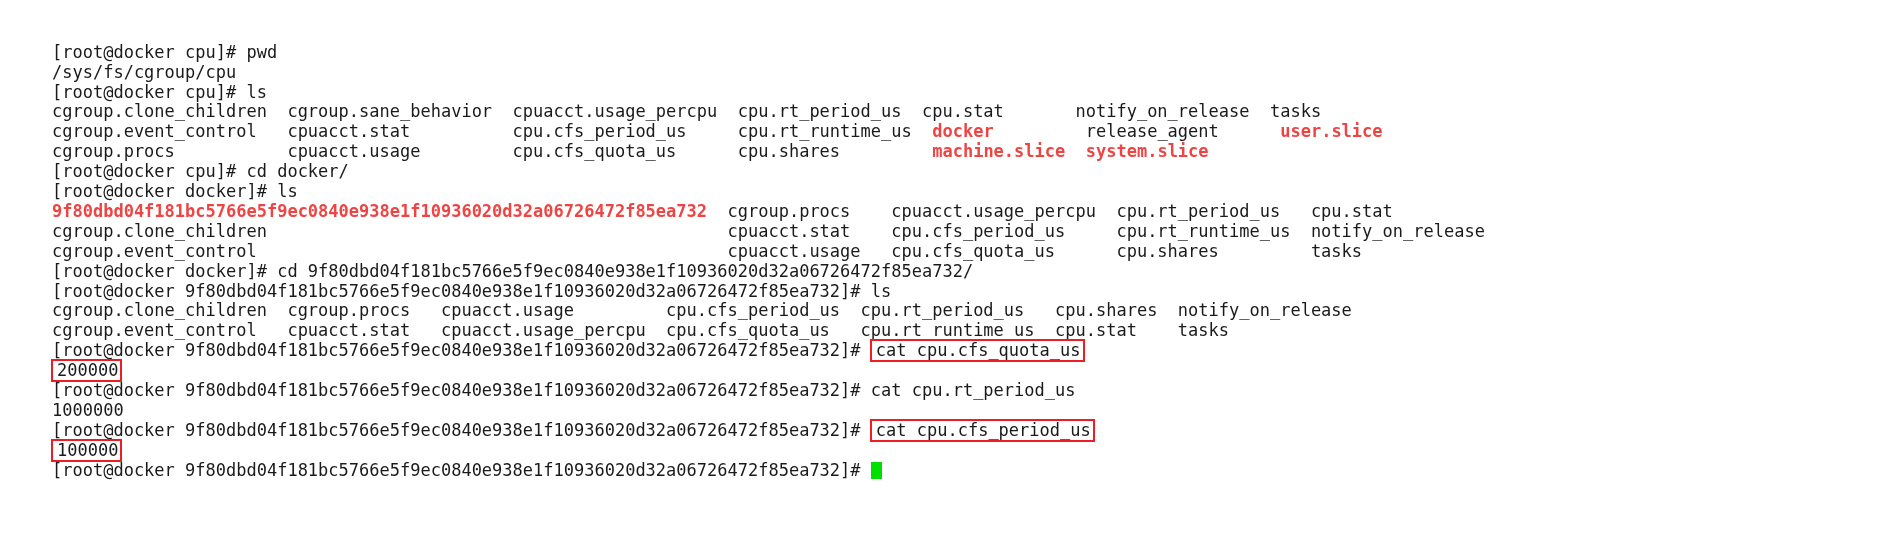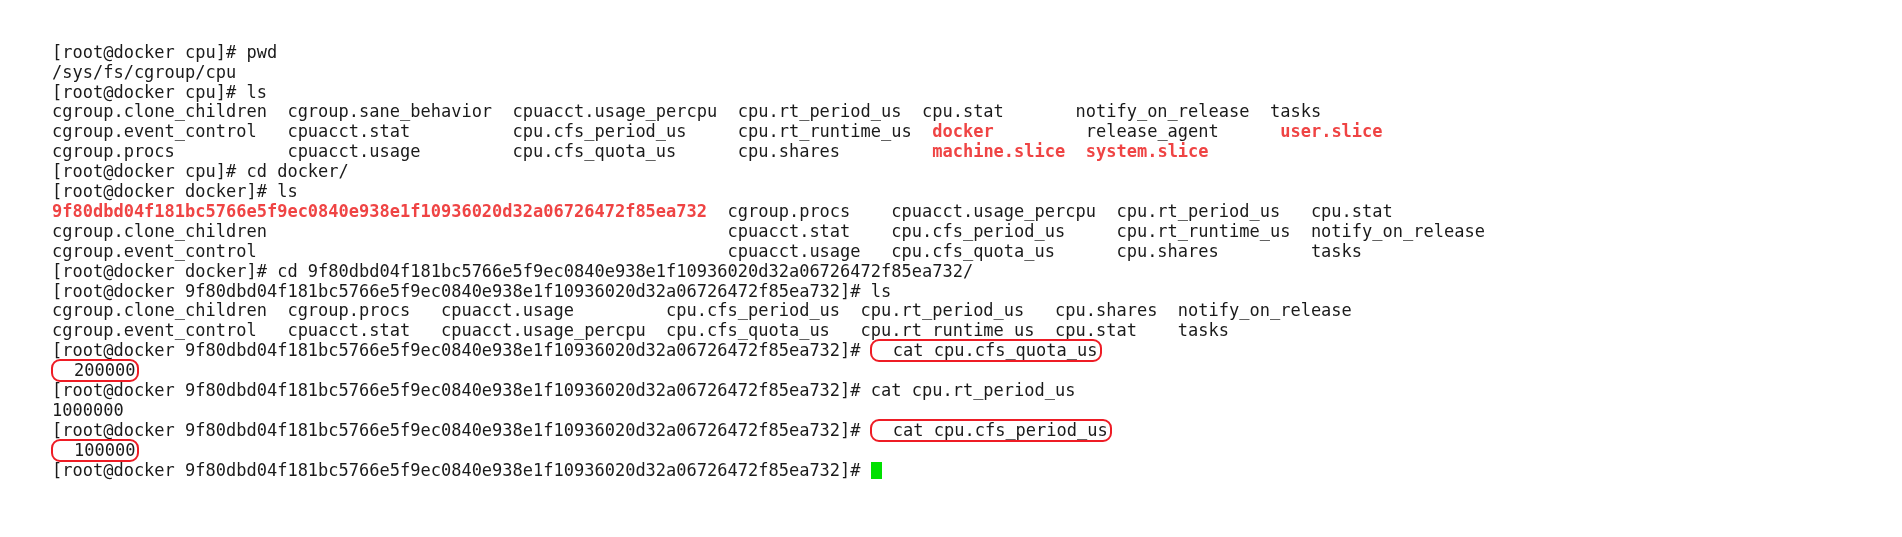--- a/index.html
+++ b/index.html
@@ -35,27 +35,26 @@
   }
   .seg { white-space: pre; }
   .dir {
     color: #ef4444;
     font-weight: bold;
   }
   .plain { color: #1a1a1a; }
   .boxed {
     outline: 2px solid #ee1c25;
     outline-offset: 0px;
-    padding: 1px 2px 1px 21px;
+    padding: 1px 2px 1px 4px;
     margin: 0 0 0 1px;
     position: relative;
     display: inline-block;
     line-height: 17px;
     vertical-align: baseline;
-    border-radius: 7px;
   }
   .cursor {
     display: inline-block;
     width: 11px;
     height: 17px;
     background: #00e000;
     vertical-align: -3px;
   }
   .scrollbar-area {
     position: absolute;

